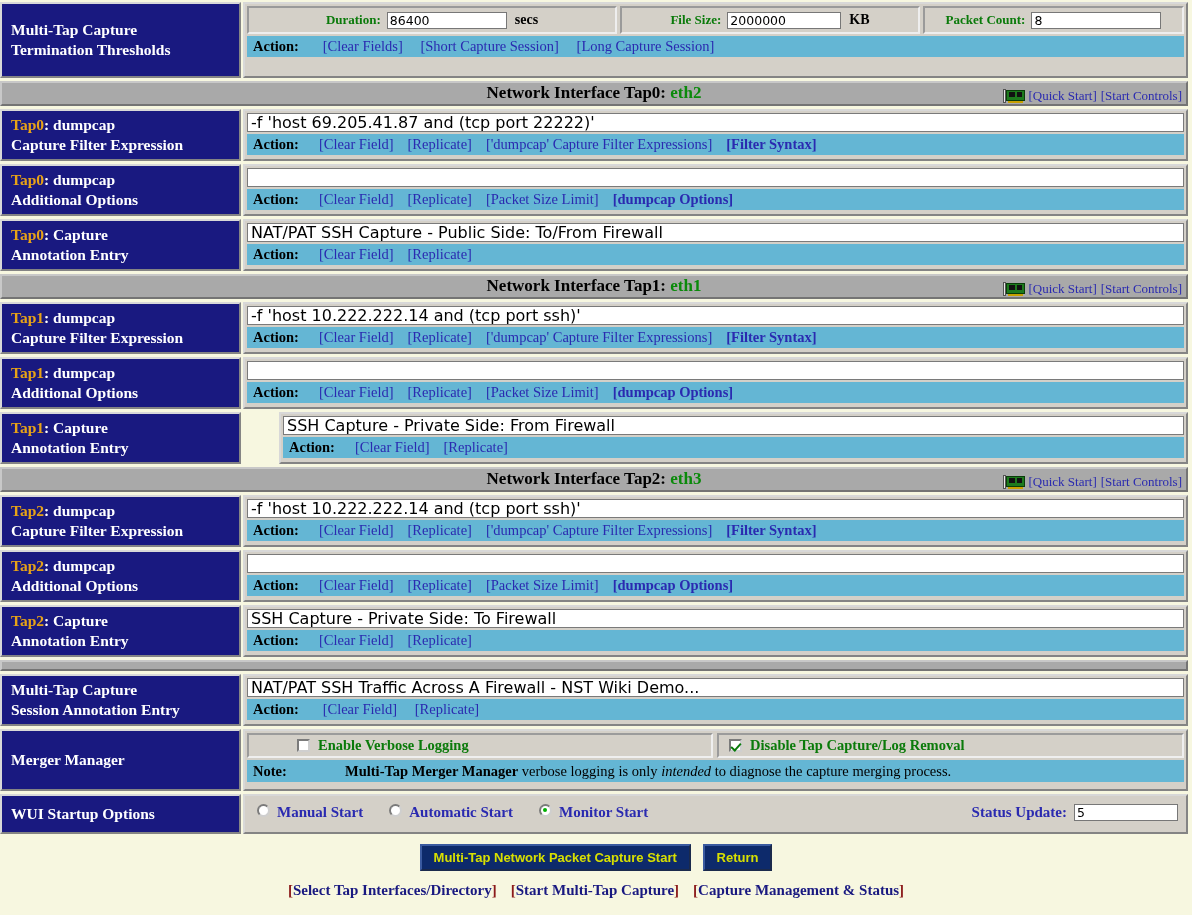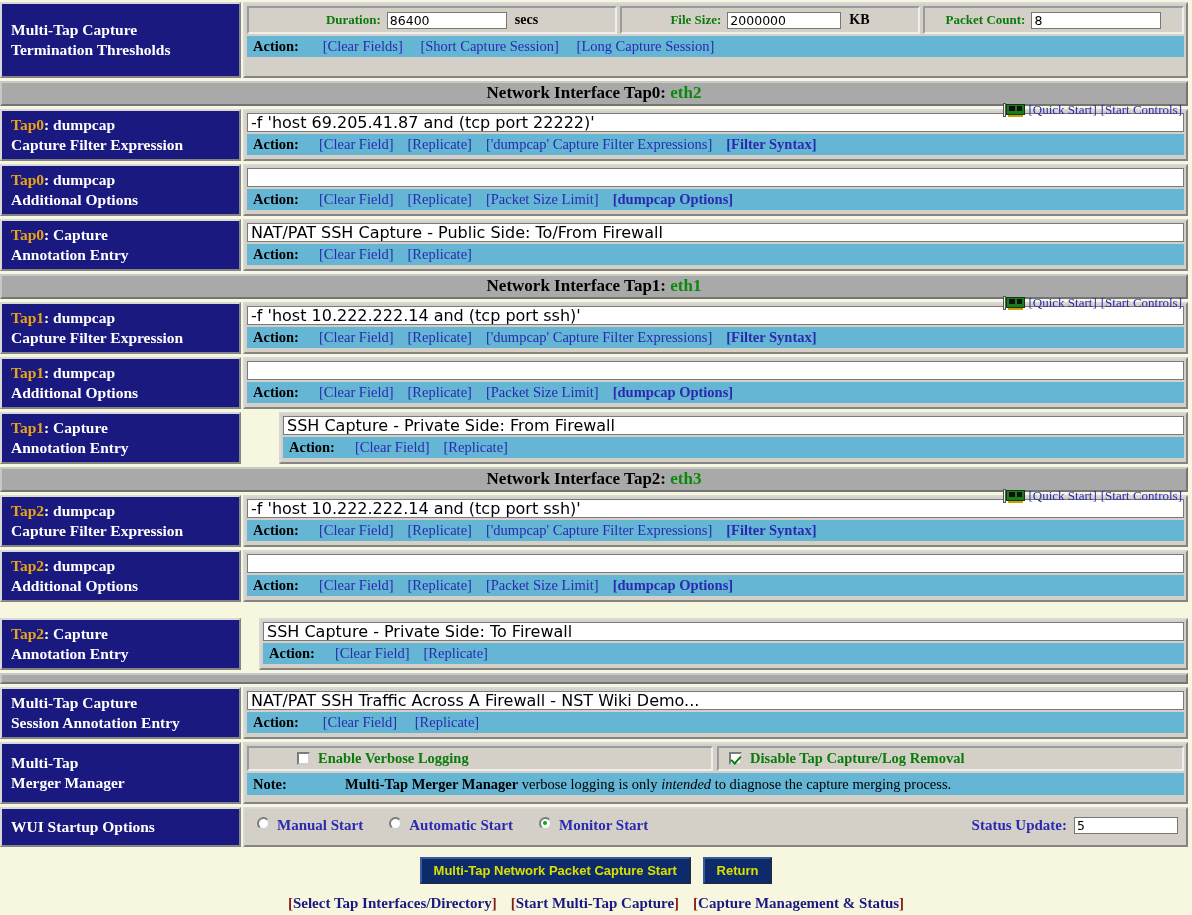--- a/index.html
+++ b/index.html
@@ -86,21 +86,21 @@
     background:#a9a9a9;
     border:2px outset #c8c8c8;
     box-sizing:border-box;
     height:25px;
     position:relative;
     display:flex;justify-content:center;
   }
   .banner .btitle{font-weight:bold;font-size:17px;color:#000;}
   .banner .btitle .ifn{color:#0a8a0a;}
   .banner .bright{
-    position:absolute;right:4px;top:14px;height:25px;
+    position:absolute;right:4px;top:0;height:25px;
     display:flex;align-items:center;gap:4px;font-size:13px;
   }
   .banner .bright a{color:#2a2ab0;text-decoration:none;}
 
   .spacer{width:1188px;margin:3px auto 0 auto;height:11px;background:#a9a9a9;border:2px outset #c8c8c8;box-sizing:border-box;}
 
   
   .nic{width:22px;height:14px;display:inline-block;position:relative;}
   .nic .brk{position:absolute;left:0;top:0;width:3px;height:14px;background:#e8e8e8;border:1px solid #555;box-sizing:border-box;}
   .nic .bd{position:absolute;left:3px;top:1px;width:19px;height:11px;background:#1d7a1d;border:1px solid #0a3d0a;box-sizing:border-box;}
@@ -305,21 +305,21 @@
       <div class="row" style="margin-top:3px;">
         <div class="lbl" style="height:52px;">
           <div><span class="tap">Tap2</span>: dumpcap</div>
           <div>Additional Options</div>
         </div>
         <div class="rgt">
           <div class="fieldline"></div>
           <div class="actbar"><span class="akey">Action:</span><a href="#" class="">[Clear Field]</a><a href="#" class="">[Replicate]</a><a href="#" class="">[Packet Size Limit]</a><a href="#" class="bold">[dumpcap Options]</a></div>
         </div>
       </div>
-      <div class="row" style="margin-top:16px;gap:16px;">
+      <div class="row" style="margin-top:3px;">
         <div class="lbl" style="height:52px;">
           <div><span class="tap">Tap2</span>: Capture</div>
           <div>Annotation Entry</div>
         </div>
         <div class="rgt">
           <div class="fieldline">SSH Capture - Private Side: To Firewall</div>
           <div class="actbar"><span class="akey">Action:</span><a href="#" class="">[Clear Field]</a><a href="#" class="">[Replicate]</a></div>
         </div>
       </div>
     </div>
@@ -336,21 +336,20 @@
       <div class="actbar">
         <span class="akey">Action:</span>
         <a href="#">[Clear Field]</a>
         <a href="#">[Replicate]</a>
       </div>
     </div>
   </div>
 
   <div class="row" style="margin-top:3px;">
     <div class="lbl" style="height:62px;">
-      <div>Multi-Tap</div>
       <div>Merger Manager</div>
     </div>
     <div class="rgt">
       <div class="cbwrap">
         <div class="cbcell" style="width:466px;padding-left:48px;">
           <span class="chk" id="chk-verbose"></span>
           <span class="cbtxt">Enable Verbose Logging</span>
         </div>
         <div class="cbcell" style="flex:1;">
           <span class="chk on" id="chk-disable"></span>

